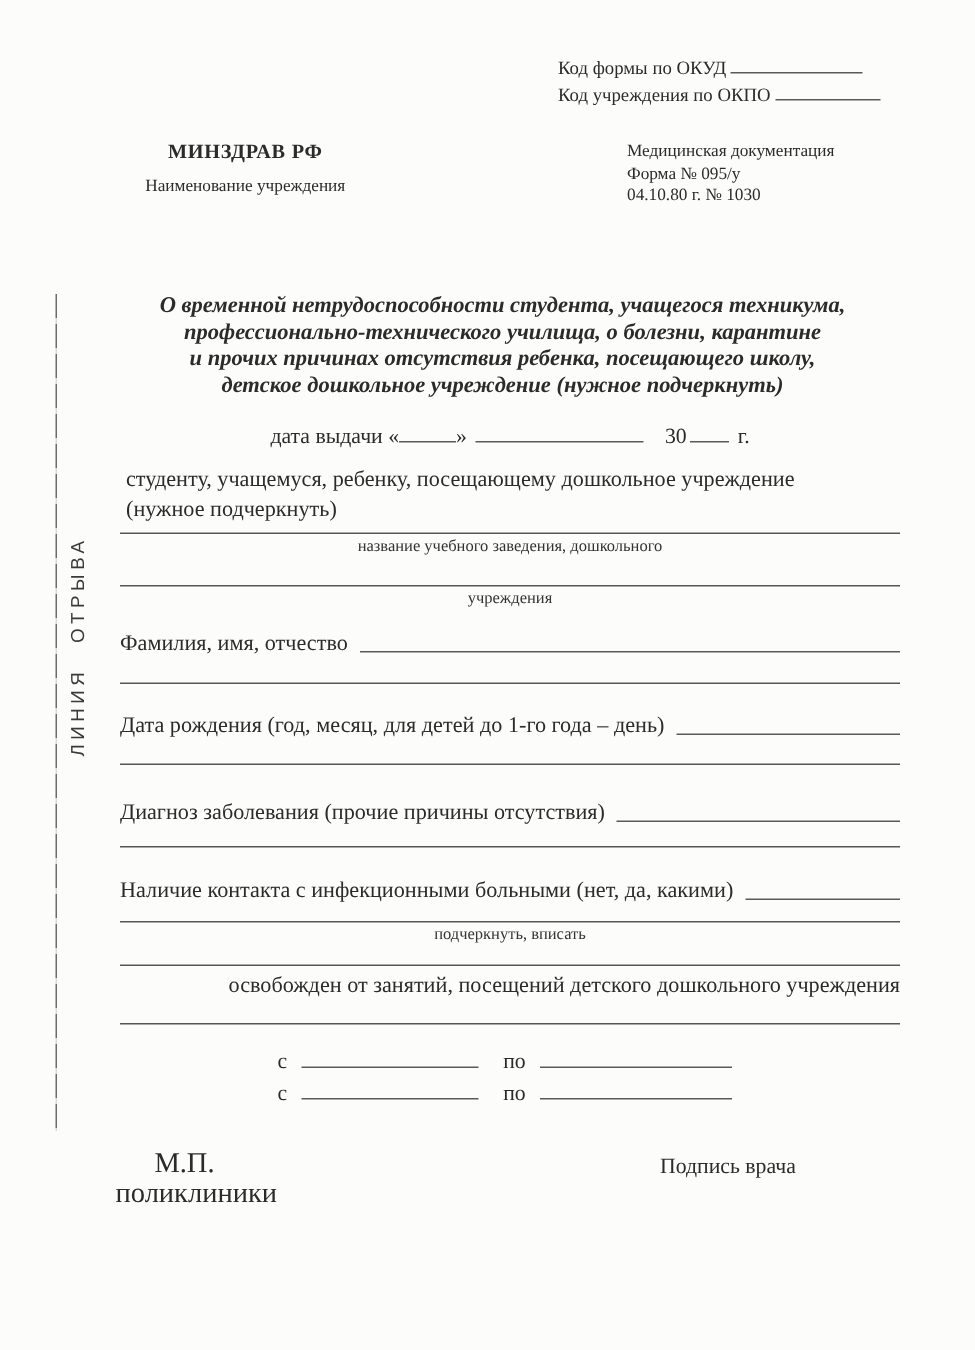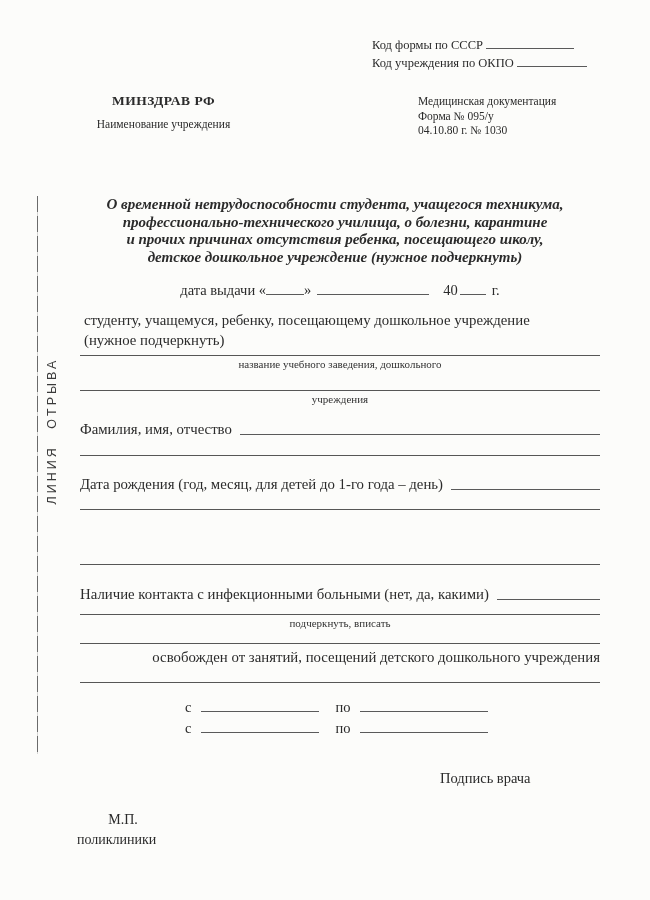--- a/index.html
+++ b/index.html
@@ -55,21 +55,21 @@
   .field-row .fill { flex:1 1 auto; border-bottom:1px solid #5a5a5a; margin-left:8px; margin-bottom:3px; min-width:20px; }
 
   .exempt { top:649px; left:80px; width:520px; text-align:right; font-size:14.8px; }
 
   
   .range-row { left:185px; font-size:14.5px; white-space:nowrap; }
   .range-row .blank { margin-left:10px; }
   .range-row .po { margin-left:16px; }
 
   
-  .mp { top:810px; left:77px; width:92px; font-size:14px; line-height:20px; }
+  .mp { top:766px; left:77px; width:92px; font-size:19px; line-height:20px; }
   .mp .l1 { text-align:center; }
   .sign { top:770px; left:440px; font-size:14.5px; font-weight:normal; }
 
   
   .tear-rule {
     top:196px; left:37px; width:1px; height:558px;
     background:repeating-linear-gradient(to bottom, #6b6b6b 0 16px, rgba(107,107,107,0.25) 16px 20px);
   }
   .tear-text {
     top:424px; left:-24px; width:152px; text-align:center;
@@ -82,21 +82,21 @@
 </head>
 <body>
 
 <div class="page">
 
   <div class="abs tear-rule"></div>
   <div class="abs tear-text">ЛИНИЯ ОТРЫВА</div>
 
   <div class="abs codes">
     <span class="row">
-      <span>Код формы по СССР</span>
+      <span>Код формы по ОКУД</span>
       <span class="blank w88"></span>
     </span>
     <span class="row">
       <span>Код учреждения по ОКПО</span>
       <span class="blank w70"></span>
     </span>
   </div>
 
   <div class="abs ministry">
     <div class="name">МИНЗДРАВ РФ</div>
@@ -112,21 +112,21 @@
 
   <div class="abs subject">
     <div>О временной нетрудоспособности студента, учащегося техникума,</div>
     <div>профессионально-технического училища, о болезни, карантине</div>
     <div>и прочих причинах отсутствия ребенка, посещающего школу,</div>
     <div>детское дошкольное учреждение (нужное подчеркнуть)</div>
   </div>
 
   <div class="abs issue">
     <span>дата выдачи</span>
-    <span>«</span><span class="blank w38"></span><span>»</span><span class="blank w112 mid"></span><span class="cent">40</span><span class="blank w26"></span><span class="suf">г.</span>
+    <span>«</span><span class="blank w38"></span><span>»</span><span class="blank w112 mid"></span><span class="cent">30</span><span class="blank w26"></span><span class="suf">г.</span>
   </div>
 
   <div class="abs recipient">
     <div>студенту, учащемуся, ребенку, посещающему дошкольное учреждение</div>
     <div>(нужное подчеркнуть)</div>
   </div>
 
   <div class="abs hr" style="top:355px"></div>
   <div class="abs cap-center" style="top:358px">название учебного заведения, дошкольного</div>
   <div class="abs hr" style="top:390px"></div>
@@ -137,20 +137,24 @@
     <span class="fill"></span>
   </div>
   <div class="abs hr" style="top:455px"></div>
 
   <div class="abs field-row" style="top:476px">
     <span>Дата рождения (год, месяц, для детей до 1-го года – день)</span>
     <span class="fill"></span>
   </div>
   <div class="abs hr" style="top:509px"></div>
 
+  <div class="abs field-row" style="top:534px">
+    <span>Диагноз заболевания (прочие причины отсутствия)</span>
+    <span class="fill"></span>
+  </div>
   <div class="abs hr" style="top:564px"></div>
 
   <div class="abs field-row" style="top:586px">
     <span>Наличие контакта с инфекционными больными (нет, да, какими)</span>
     <span class="fill"></span>
   </div>
   <div class="abs hr" style="top:614px"></div>
   <div class="abs cap-center" style="top:617px">подчеркнуть, вписать</div>
 
   <div class="abs hr" style="top:643px"></div>

